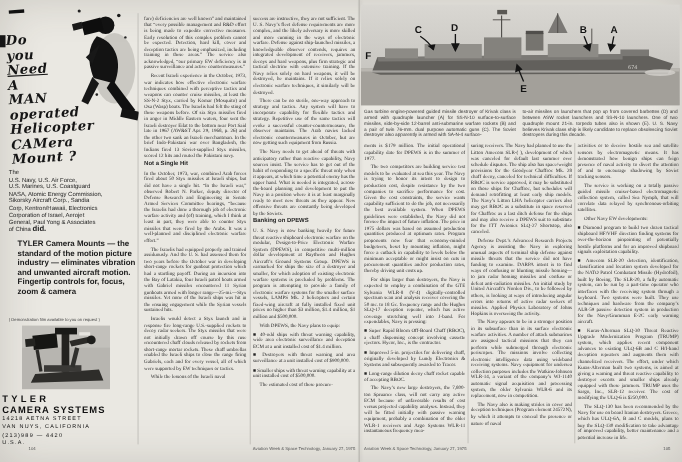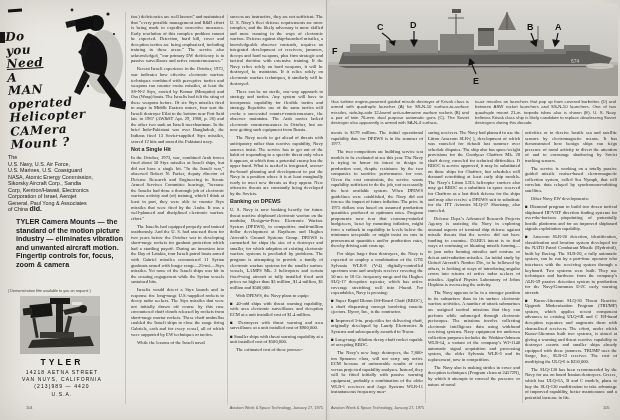--- a/index.html
+++ b/index.html
@@ -21,21 +21,21 @@
   .hl-underline{text-decoration:underline;}
   .ad-clients{left:8px;top:154px;width:114px;font-family:"Liberation Sans",sans-serif;
               font-size:5.4px;line-height:6.5px;color:#222;}
   .ad-clients .list{white-space:pre-line;}
   .ad-did{font-weight:bold;font-size:7px;}
   .ad-pitch{left:16px;top:218px;width:114px;font-family:"Liberation Sans",sans-serif;
             font-weight:bold;font-size:7.2px;line-height:8.6px;color:#1b1b1b;}
   .ad-note{left:8px;top:289px;width:114px;font-family:"Liberation Sans",sans-serif;
            font-size:3.8px;color:#444;}
   .ad-camera{left:20px;top:296px;width:80px;height:58px;}
-  .ad-company{left:2px;top:358px;width:120px;text-align:center;font-family:"Liberation Sans",sans-serif;color:#111;}
+  .ad-company{left:2px;top:358px;width:120px;font-family:"Liberation Sans",sans-serif;color:#111;}
   .co-name{font-size:8.5px;font-weight:bold;letter-spacing:3px;line-height:9.5px;}
   .co-name2{font-size:8.5px;font-weight:bold;letter-spacing:1px;line-height:9.5px;}
   .co-addr{font-size:5px;letter-spacing:1.1px;line-height:6.4px;margin-top:1px;}
   
   .col{font-size:4.6px;line-height:5.55px;text-align:justify;overflow:hidden;color:#262626;}
   .col p{margin:0 0 2.5px;text-indent:6px;}
   .col p.cont{text-indent:0;}
   .col p.bullet{text-indent:0;}
   .subhead{font-family:"Liberation Sans",sans-serif;font-weight:bold;font-size:5.4px;
            margin:3px 0 2px;text-indent:0 !important;}
@@ -128,20 +128,21 @@
       <circle cx="63" cy="13" r="4" fill="#1d1d1b"></circle>
       <path d="M12,44 L70,40 L74,50 L8,52 Z" fill="#2e2d2a"></path>
       <rect x="20" y="36" width="34" height="6" fill="#3a3936"></rect>
       <rect x="46" y="20" width="4" height="18" fill="#30302d" transform="rotate(14 48 29)"></rect>
       <rect x="14" y="22" width="3" height="20" fill="#2c2b28" transform="rotate(-10 15 32)"></rect>
       <rect x="52" y="6" width="10" height="3" fill="#e6e4df"></rect>
     </svg>
 
     <div class="abs ad-company">
       <div class="co-name">TYLER</div>
+      <div class="co-name2">CAMERA SYSTEMS</div>
       <div class="co-addr">14218  AETNA  STREET</div>
       <div class="co-addr">VAN NUYS, CALIFORNIA</div>
       <div class="co-addr">(213)989 — 4420</div>
       <div class="co-addr">U.S.A.</div>
     </div>
   </div>
 
   <div id="col1" class="abs col">
     <p class="cont">fare) deficiencies are well known” and maintained that “every possible management and R&amp;D effort is being made to expedite corrective measures. Early resolution of this complex problem cannot be expected. Detection, hard kill, cover and deception tactics are being emphasized, including training in these areas.” The service also acknowledged, “our primary EW deficiency is in passive surveillance and active countermeasures.”</p>
     <p>Recent Israeli experience in the October, 1973, war indicates how effective electronic warfare techniques combined with perceptive tactics and weapons can counter cruise missiles, at least the SS-N-2 Styx, carried by Komar (Mosquito) and Osa (Wasp) boats. The Israelis had felt the sting of these weapons before. Of six Styx missiles fired in anger in Middle Eastern waters, four sent the Israeli destroyer Eilat to the bottom near Port Said late in 1967 (AW&amp;ST Apr. 29, 1968, p. 26) and the other two sank an Israeli merchantman. In the brief Indo-Pakistani war over Bangladesh, the Indians fired 13 Soviet-supplied Styx missiles, scored 12 hits and routed the Pakistani navy.</p>

